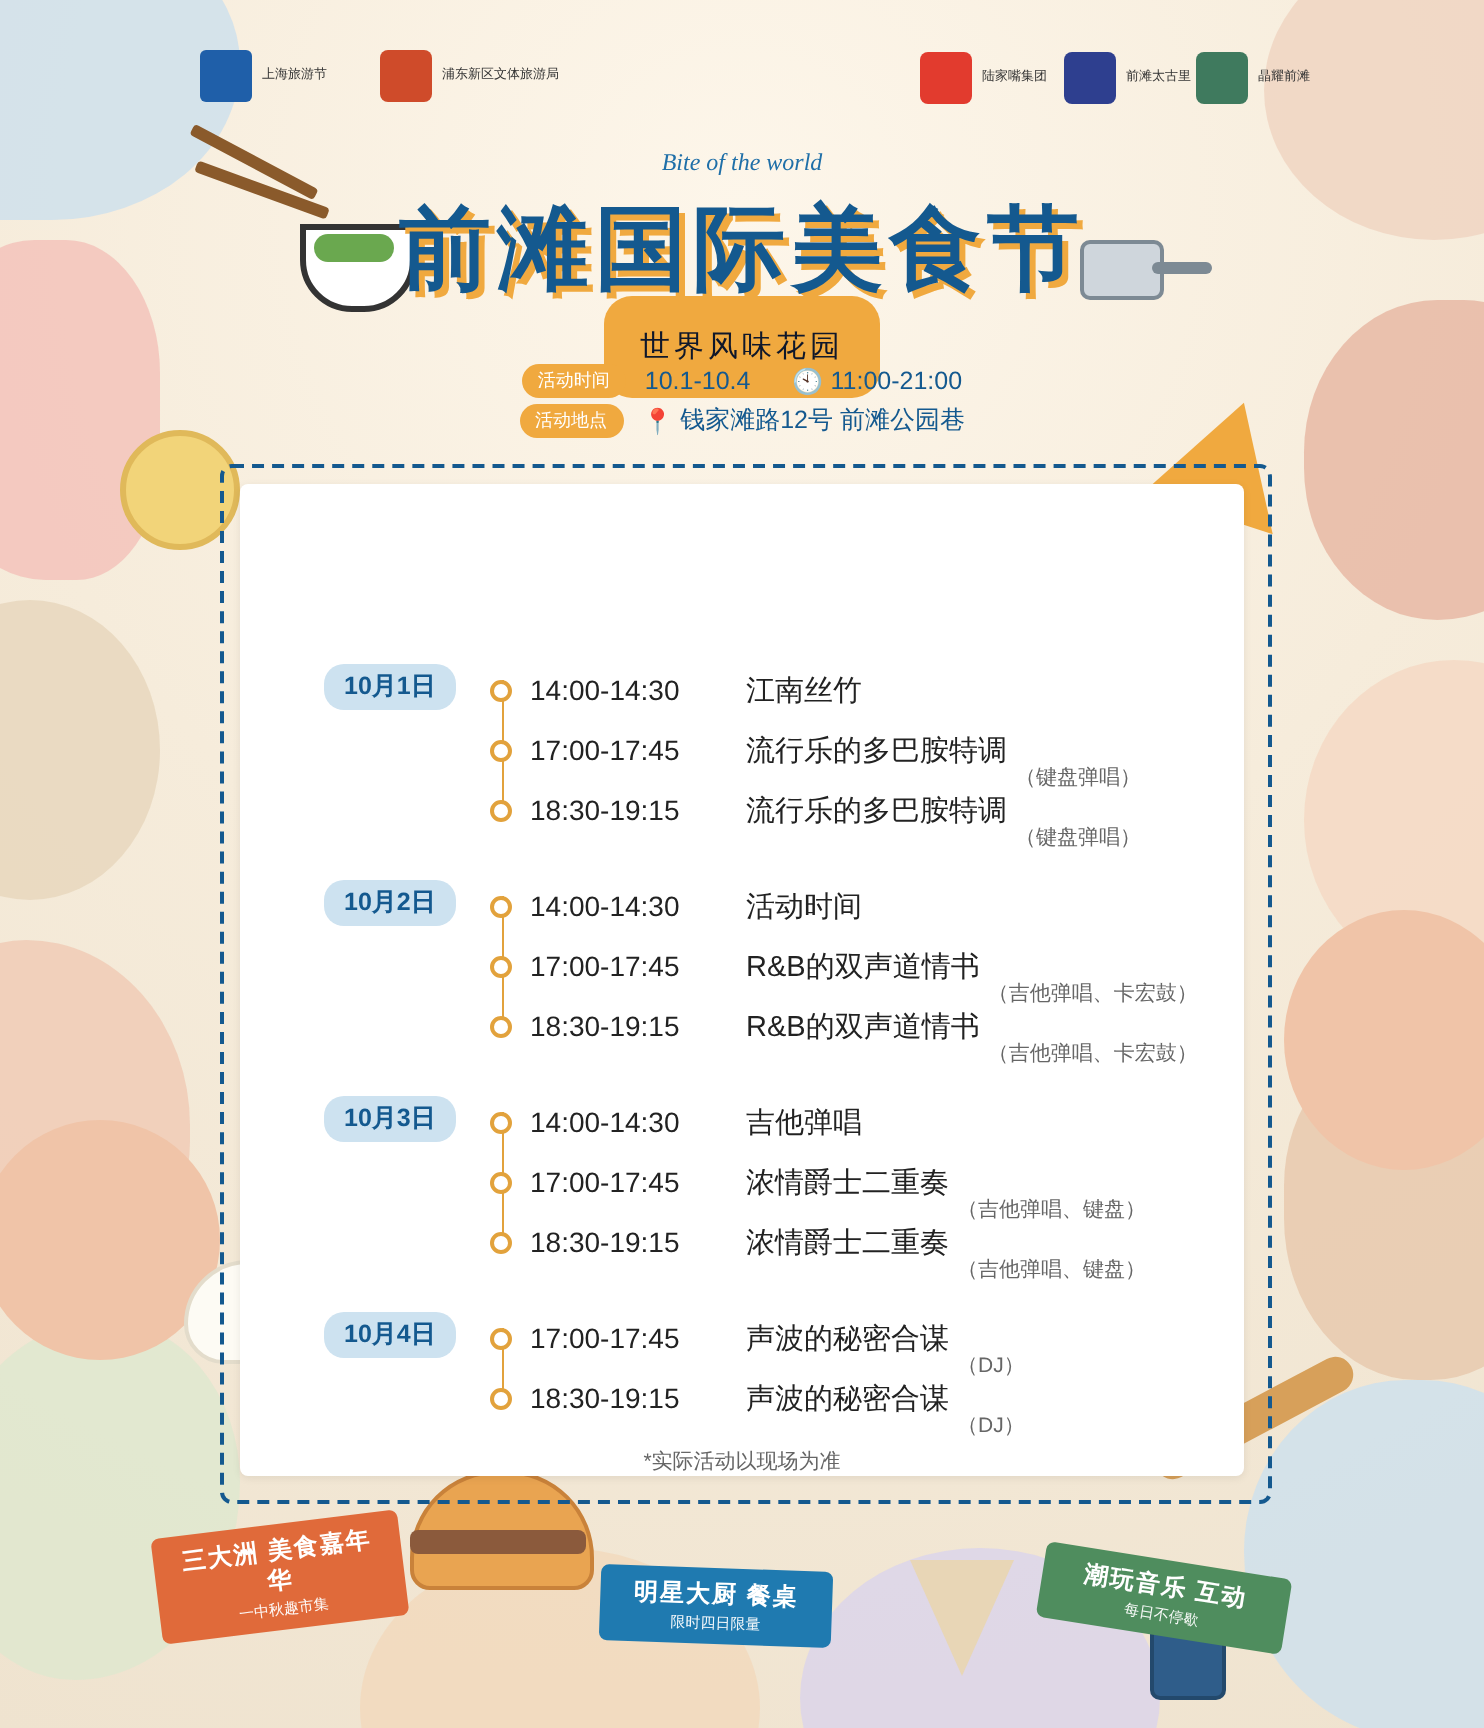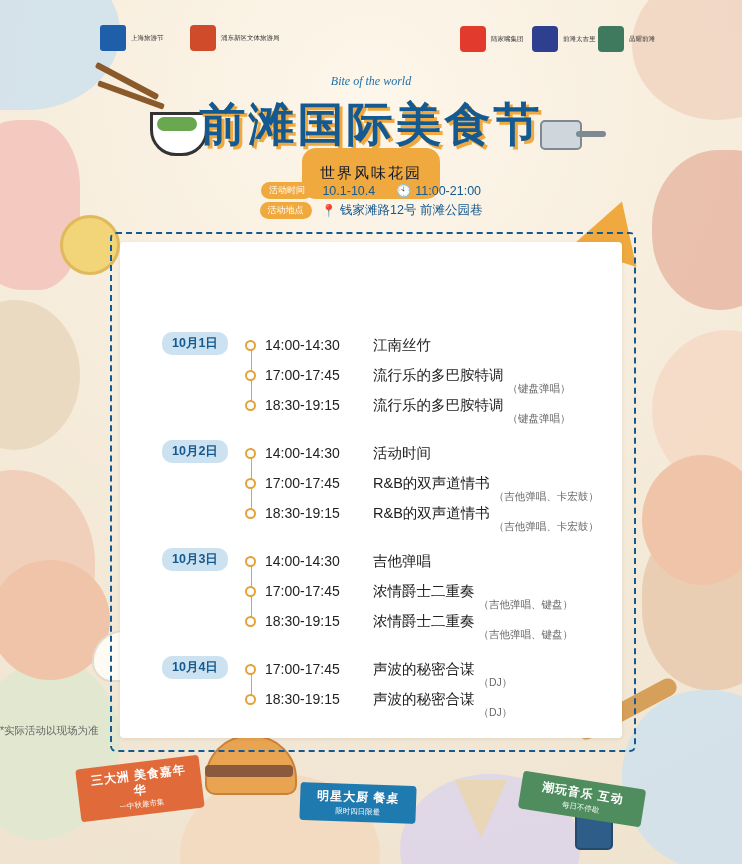--- a/index.html
+++ b/index.html
@@ -117,21 +117,21 @@
   .dot{
     width:11px;height:11px;border-radius:50%;
     border:2px solid #e2a23c;background:#fff;box-sizing:border-box;flex:0 0 auto;
     margin-right:9px;position:relative;z-index:1;
   }
   .time{font-size:14px;color:#222;width:108px;flex:0 0 auto;font-weight:normal;}
   .act{font-size:14.5px;color:#222;}
   .note{font-size:10.5px;color:#666;margin-left:4px;margin-top:27px;}
 
   .footnote{
-    position:absolute;top:724px;width:742px;
+    position:absolute;top:724px;width:742px;text-align:center;
     font-size:10.5px;color:#666;
   }
 
   
   .ribbon{
     position:absolute;border-radius:4px;color:#fff;text-align:center;
     padding:6px 10px;line-height:1.25;
   }
   .r1{left:78px;top:762px;width:104px;background:#e06a3a;transform:rotate(-7deg);}
   .r2{left:300px;top:784px;width:96px;background:#1f7ab0;transform:rotate(2deg);}

